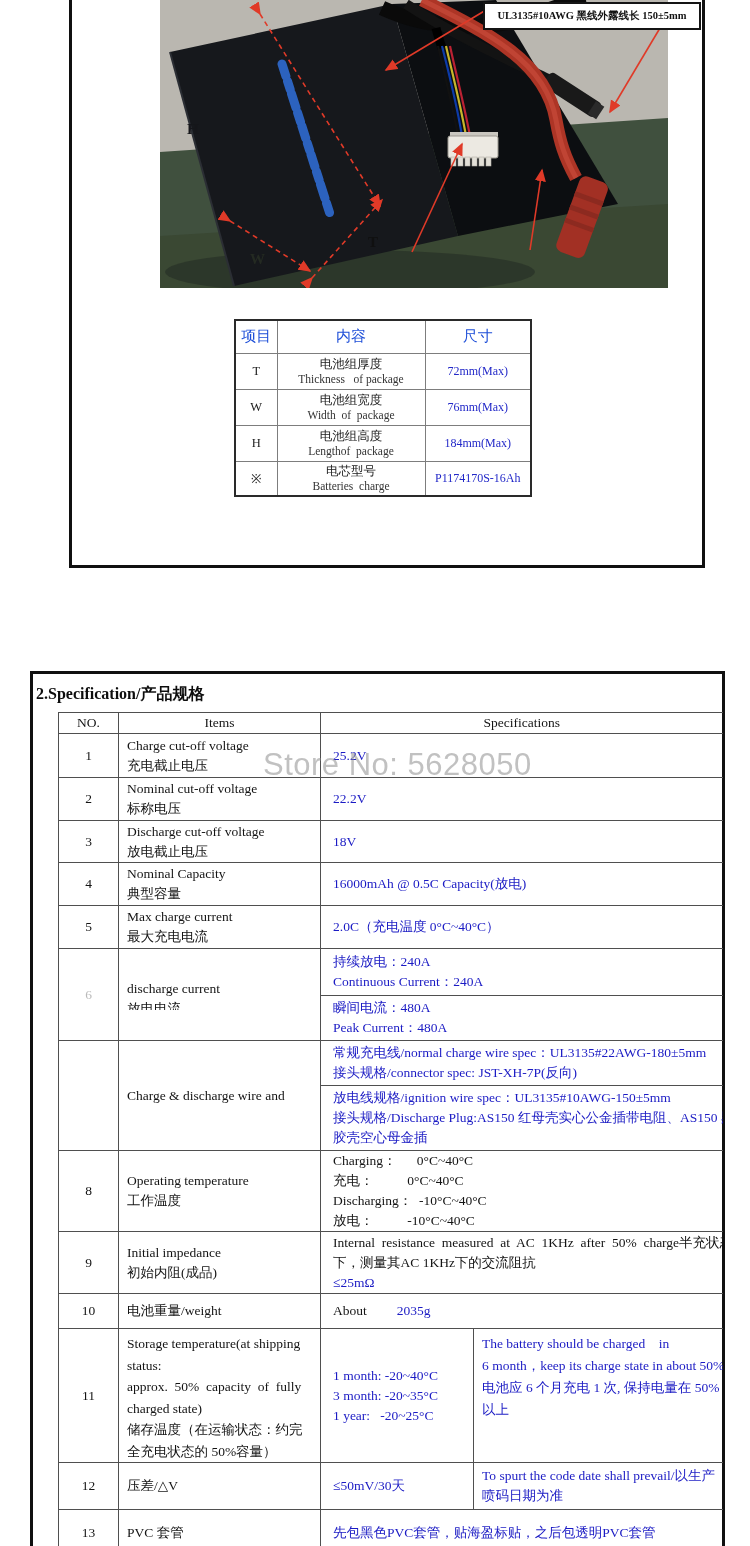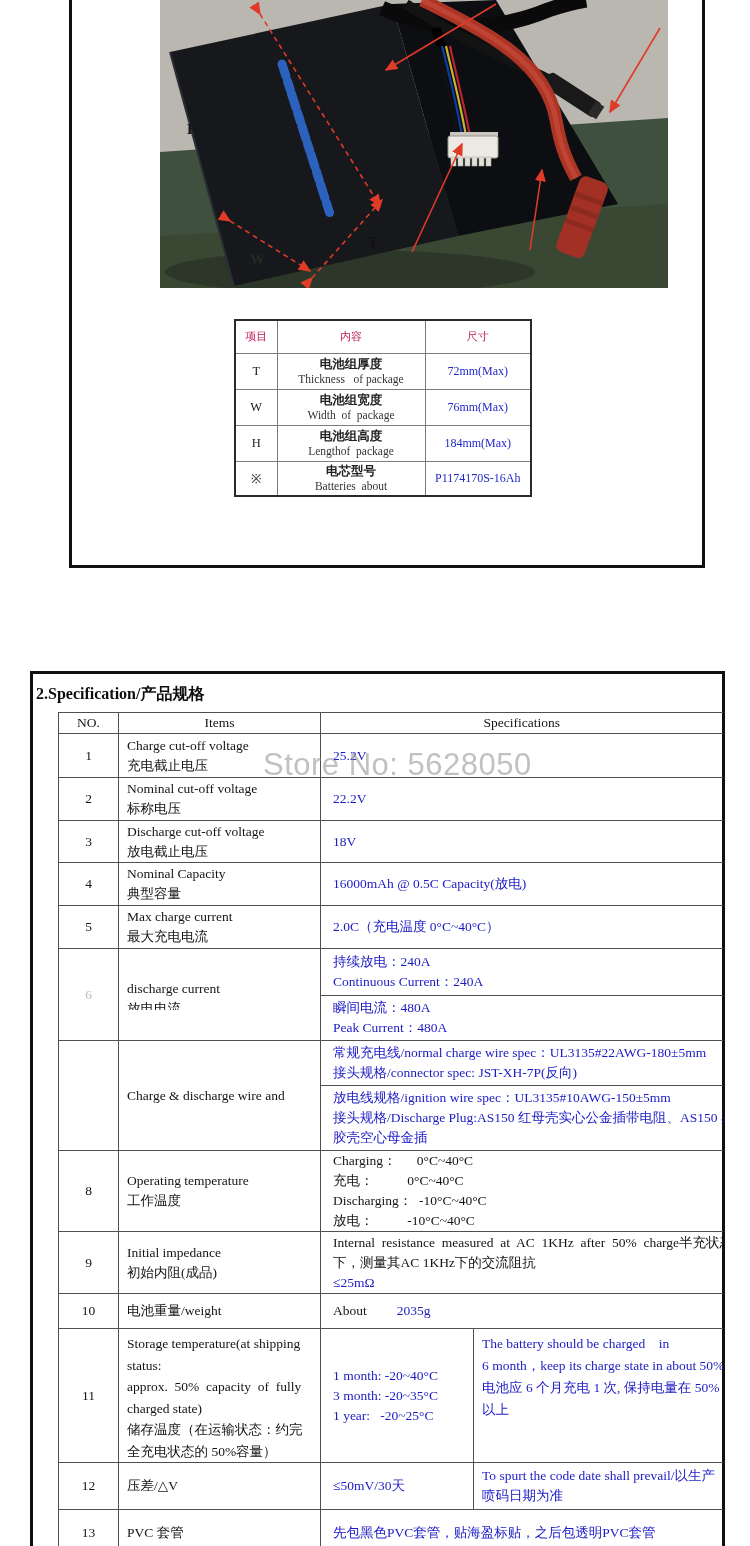--- a/index.html
+++ b/index.html
@@ -13,23 +13,23 @@
   .callout{position:absolute;background:#fff;border:2px solid #141414;
            font-weight:bold;font-size:10.5px;color:#111;}
   .callout-top{left:411px;top:11px;width:214px;height:24px;line-height:24px;text-align:center;}
   .callout-bottom{left:326px;top:265px;width:234px;height:44px;padding:3px 6px;line-height:19px;}
   .callout-bottom .l1{letter-spacing:1.6px;}
 
   
   .dim-table{position:absolute;left:162px;top:328px;border-collapse:collapse;table-layout:fixed;
              background:#fff;border:2px solid #2a2a2a;}
   .dim-table td{border:1px solid #7d7d7d;text-align:center;vertical-align:middle;padding:0;}
-  .dim-table .hd{font-size:11px;color:#be185d;}
+  .dim-table .hd{font-size:15px;color:#1d4ed8;}
   .dim-table .key{font-size:12.5px;color:#1c1c1c;}
-  .dim-table .cn{font-size:12.5px;color:#222;line-height:16px;font-weight:bold;}
+  .dim-table .cn{font-size:12.5px;color:#222;line-height:16px;}
   .dim-table .en{font-size:11.5px;color:#333;line-height:15px;white-space:pre;}
   .dim-table .val{font-size:12px;color:#2228c8;}
 
   
   .watermark{position:absolute;left:263px;top:747px;z-index:6;pointer-events:none;
              font-family:"Liberation Sans","DejaVu Sans",sans-serif;
              font-size:31px;color:#8f8f8f;opacity:.55;letter-spacing:.5px;}
 
   
   .spec-box{position:absolute;left:30px;top:671px;width:689px;height:880px;
@@ -103,20 +103,21 @@
     <line x1="152" y1="278" x2="222" y2="200" stroke="#e03a28" stroke-width="1.6" stroke-dasharray="5 4" marker-start="url(#ah)" marker-end="url(#ah)"></line>
     <line x1="336" y1="4" x2="226" y2="70" stroke="#e03a28" stroke-width="1.6" marker-end="url(#ah)"></line>
     <line x1="500" y1="28" x2="450" y2="112" stroke="#e03a28" stroke-width="1.6" marker-end="url(#ah)"></line>
     <line x1="252" y1="252" x2="302" y2="144" stroke="#e03a28" stroke-width="1.6" marker-end="url(#ah)"></line>
     <line x1="370" y1="250" x2="382" y2="170" stroke="#e03a28" stroke-width="1.6" marker-end="url(#ah)"></line>
     <text x="27" y="134" font-size="15" font-weight="bold" fill="#15161a">H</text>
     <text x="90" y="264" font-size="15" font-weight="bold" fill="#242a22">W</text>
     <text x="208" y="247" font-size="15" font-weight="bold" fill="#101010">T</text>
   </svg>
 
+  <div class="callout callout-top">UL3135#10AWG 黑线外露线长 150±5mm</div>
 
 
   <table class="dim-table">
     <colgroup>
         <col style="width:42px">
         <col style="width:148px">
         <col style="width:106px">
       </colgroup>
     <tbody>
         <tr style="height:33px">
@@ -145,21 +146,21 @@
       <td>
         <div class="cn">电池组高度</div>
         <div class="en">Lengthof  package</div>
       </td>
       <td class="val">184mm(Max)</td>
     </tr>
     <tr style="height:35px">
       <td class="key">※</td>
       <td>
         <div class="cn">电芯型号</div>
-        <div class="en">Batteries  about</div>
+        <div class="en">Batteries  charge</div>
       </td>
       <td class="val">P1174170S-16Ah</td>
     </tr>
   </tbody>
     </table>
 </div>
 
 <div class="watermark">Store No: 5628050</div>
 
 <div class="spec-box">

